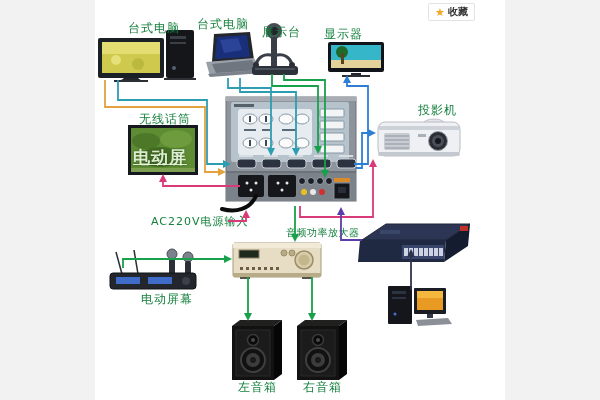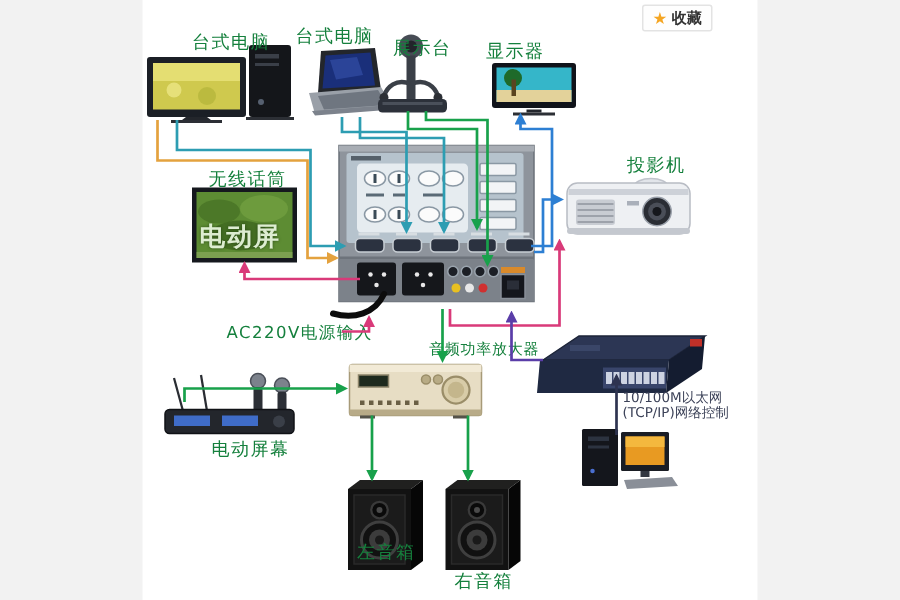--- a/index.html
+++ b/index.html
@@ -10,21 +10,21 @@
   .dev{position:absolute;z-index:2;}
   .lbl{position:absolute;z-index:3;font-size:12px;color:#15803d;letter-spacing:1px;white-space:nowrap;}
   .lbl-s{font-size:10px;letter-spacing:0.5px;margin-left:40px;}
   .cap{position:absolute;z-index:3;font-size:9px;line-height:10px;color:#3c4258;white-space:nowrap;}
   .wires{position:absolute;left:0;top:0;z-index:5;pointer-events:none;}
   .badge{position:absolute;left:428px;top:3px;z-index:6;display:flex;align-items:center;gap:3px;
          background:#fefefe;border:1px solid #e3e3e3;border-radius:2px;padding:1px 6px;
          font-size:10px;font-weight:bold;color:#333;}
   .badge .star{color:#f5a623;font-size:11px;}
   .watermark{position:absolute;left:133px;top:146px;z-index:4;font-size:17px;font-weight:bold;
-             color:rgba(235,250,225,0.92);text-shadow:0 0 2px rgba(30,60,15,0.8);letter-spacing:1px;}
+             color:rgba(235,250,225,0.92);text-shadow:0 0 2px rgba(30,60,15,0.8);letter-spacing:1px;text-decoration:underline;}
   svg{display:block;overflow:visible;}
 </style>
 </head>
 <body>
 
 <div class="stage">
 
   <div class="band"></div>
   <div class="band right"></div>
 
@@ -35,26 +35,22 @@
 
   <div class="lbl" style="left:128px;top:20px">台式电脑</div>
   <div class="lbl" style="left:197px;top:16px">台式电脑</div>
   <div class="lbl" style="left:262px;top:24px">展示台</div>
   <div class="lbl" style="left:324px;top:26px">显示器</div>
   <div class="lbl" style="left:418px;top:102px">投影机</div>
   <div class="lbl" style="left:139px;top:111px">无线话筒</div>
   <div class="lbl" style="left:151px;top:214px;font-size:11px">AC220V电源输入</div>
   <div class="lbl" style="left:141px;top:291px">电动屏幕</div>
   <div class="lbl lbl-s" style="left:246px;top:226px">音频功率放大器</div>
-  <div class="lbl" style="left:238px;top:360px">左音箱</div>
+  <div class="lbl" style="left:238px;top:379px">左音箱</div>
   <div class="lbl" style="left:303px;top:379px">右音箱</div>
-  <div class="cap" style="left:415px;top:261px">
-    <div>10/100M以太网</div>
-    <div>(TCP/IP)网络控制</div>
-  </div>
   <div class="watermark">电动屏</div>
 
   <div class="dev" style="left:96px;top:30px">
     <svg width="104" height="52">
       <rect x="2" y="8" width="66" height="40" rx="2" fill="#1b1f26"></rect>
       <rect x="6" y="12" width="58" height="31" fill="#cfc94e"></rect>
       <rect x="6" y="12" width="58" height="12" fill="#e4de72"></rect>
       <circle cx="20" cy="30" r="5" fill="#e8e27e" opacity="0.9"></circle>
       <circle cx="42" cy="34" r="6" fill="#b8b83e" opacity="0.9"></circle>
       <polygon points="28,48 42,48 46,51 24,51" fill="#23262c"></polygon>

